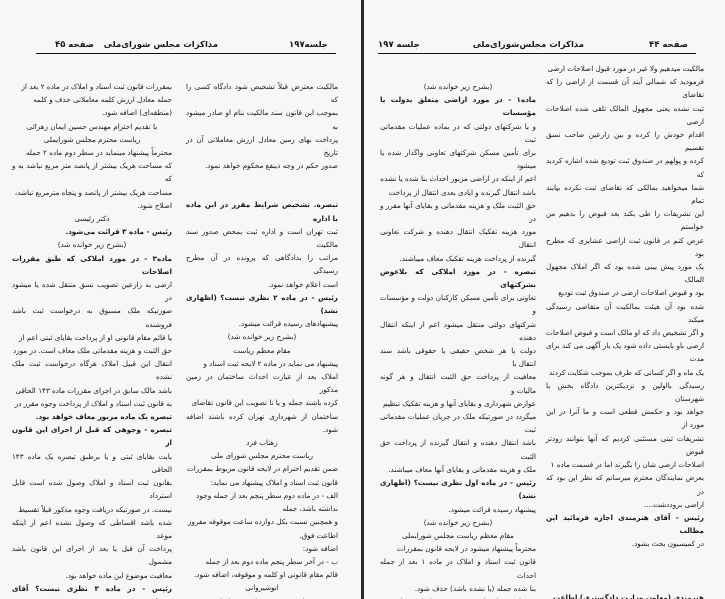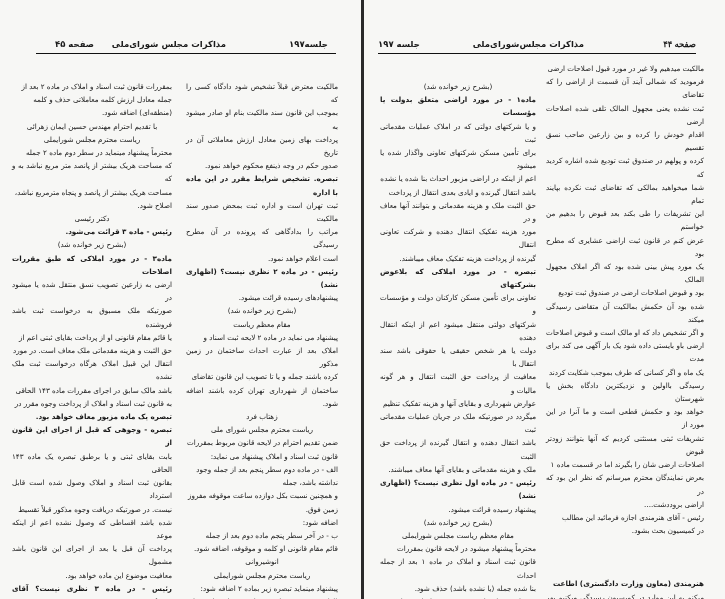--- a/index.html
+++ b/index.html
@@ -16,48 +16,48 @@
   .center{text-align:center;}
 </style>
 </head>
 <body>
 
 <div class="spread">
 
   <div class="page left">
     <div class="header" style="left:36px;width:300px;">
       <span style="right:8px;">جلسه۱۹۷</span>
-      <span style="right:110px;text-align:right;">مذاکرات مجلس شورای‌ملی</span>
+      <span style="right:118px;text-align:right;">مذاکرات مجلس شورای‌ملی</span>
       <span style="left:0;margin-left:19px;">صفحه ۴۵</span>
     </div>
     <div class="col" id="lp-right" style="left:186px;width:152px;top:80px;">
         <p>مالکیت معترض قبلاً تشخیص شود دادگاه کسی را که</p>
         <p>بموجب این قانون سند مالکیت بنام او صادر میشود به</p>
         <p>پرداخت بهای زمین معادل ارزش معاملاتی آن در تاریخ</p>
         <p>صدور حکم در وجه ذینفع محکوم خواهد نمود.</p>
-        <p style="font-weight: 600;">تبصره. تشخیص شرایط مقرر در این ماده با اداره</p>
+        <p style="font-weight: 600; margin-top: 26px;">تبصره. تشخیص شرایط مقرر در این ماده با اداره</p>
         <p>ثبت تهران است و اداره ثبت بمحض صدور سند مالکیت</p>
         <p>مراتب را بدادگاهی که پرونده در آن مطرح رسیدگی</p>
         <p>است اعلام خواهد نمود.</p>
         <p style="font-weight: 600;">رئیس - در ماده ۲ نظری نیست؟ (اظهاری نشد)</p>
         <p>پیشنهادهای رسیده قرائت میشود.</p>
         <p class="center">(بشرح زیر خوانده شد)</p>
         <p class="center">مقام معظم ریاست</p>
         <p>پیشنهاد می نماید در ماده ۲ لایحه ثبت اسناد و</p>
         <p>املاک بعد از عبارت احداث ساختمان در زمین مذکور</p>
         <p>کرده باشند جمله و یا تا تصویب این قانون تقاضای</p>
         <p>ساختمان از شهرداری تهران کرده باشند اضافه شود.</p>
         <p class="center">زهتاب فرد</p>
         <p class="center">ریاست محترم مجلس شورای ملی</p>
         <p>ضمن تقدیم احترام در لایحه قانون مربوط بمقررات</p>
         <p>قانون ثبت اسناد و املاک پیشنهاد می نماید:</p>
         <p>الف - در ماده دوم سطر پنجم بعد از جمله وجود</p>
         <p>نداشته باشد، جمله</p>
         <p>و همچنین نسبت بکل دوازده ساعت موقوفه مفروز</p>
-        <p>زمین فوق.</p>
+        <p>اطاعت فوق.</p>
         <p>اضافه شود:</p>
         <p>ب - در آخر سطر پنجم ماده دوم بعد از جمله</p>
         <p>قائم مقام قانونی او کلمه و موقوفه، اضافه شود.</p>
         <p class="center">انوشیروانی</p>
         <p class="center">ریاست محترم مجلس شورایملی</p>
         <p>پیشنهاد مینماید تبصره زیر بماده ۲ اضافه شود:</p>
         <p>(اراضی موقوفه از شمول مقررات این ماده مستثنی</p>
       </div>
     <div class="col" id="lp-left" style="left:12px;width:160px;top:80px;">
         <p>بمقررات قانون ثبت اسناد و املاک در ماده ۲ بعد از</p>
@@ -89,59 +89,59 @@
         <p>پرداخت آن قبل یا بعد از اجرای این قانون باشد مشمول</p>
         <p>معافیت موضوع این ماده خواهد بود.</p>
         <p style="font-weight: 600;">رئیس - در ماده ۳ نظری نیست؟ آقای فرهادپور</p>
       </div>
   </div>
 
   <div class="gutter"></div>
 
   <div class="page right">
     <div class="header" style="left:14px;width:318px;">
-      <span style="right:0;font-family:Liberation Serif, serif;">صفحه ۴۴</span>
+      <span style="right:8px;">صفحه ۴۴</span>
       <span style="right:112px;">مذاکرات مجلس‌شورای‌ملی</span>
       <span style="left:0;">جلسه ۱۹۷</span>
     </div>
     <div class="col" id="rp-right" style="left:182px;width:158px;top:62px;">
         <p>مالکیت میدهیم ولا غیر در مورد قبول اصلاحات ارضی</p>
         <p>فرمودید که شمالی آیند آن قسمت از اراضی را که تقاضای</p>
         <p>ثبت نشده یعنی مجهول المالک تلقی شده اصلاحات ارضی</p>
         <p>اقدام خودش را کرده و بین زارعین صاحب نسق تقسیم</p>
         <p>کرده و پولهم در صندوق ثبت تودیع شده اشاره کردید که</p>
         <p>شما میخواهید بمالکی که تقاضای ثبت نکرده بپایند تمام</p>
         <p>این تشریفات را طی بکند بعد قبوض را بدهیم من خواستم</p>
         <p>عرض کنم در قانون ثبت اراضی عشایری که مطرح بود</p>
         <p>یک مورد پیش بینی شده بود که اگر املاک مجهول المالک</p>
         <p>بود و قبوض اصلاحات ارضی در صندوق ثبت تودیع</p>
-        <p>شده بود آن حکمش بمالکیت آن متقاضی رسیدگی میکند</p>
+        <p>شده بود آن هیئت بمالکیت آن متقاضی رسیدگی میکند</p>
         <p>و اگر تشخیص داد که او مالک است و قبوض اصلاحات</p>
         <p>ارضی باو بایستی داده شود یک بار آگهی می کند برای مدت</p>
         <p>یک ماه و اگر کسانی که طرف بموجب شکایت کردند</p>
         <p>رسیدگی بااولین و نزدیکترین دادگاه بخش یا شهرستان</p>
         <p>خواهد بود و حکمش قطعی است و ما آنرا در این مورد از</p>
         <p>تشریفات ثبتی مستثنی کردیم که آنها بتوانند زودتر قبوض</p>
         <p>اصلاحات ارضی شان را بگیرند اما در قسمت ماده ۱</p>
         <p>بعرض نمایندگان محترم میرسانم که نظر این بود که در</p>
         <p>اراضی بروددشت....</p>
-        <p style="font-weight: 400;">رئیس - آقای هنرمندی اجازه فرمائید این مطالب</p>
+        <p style="font-weight: 700;">رئیس - آقای هنرمندی اجازه فرمائید این مطالب</p>
         <p>در کمیسیون بحث بشود.</p>
         <p style="font-weight: 600; margin-top: 40px;">هنرمندی (معاون وزارت دادگستری) اطاعت</p>
         <p>میکنم به این موارد در کمیسیون رسیدگی میکنیم بهر حال بنده</p>
         <p>فکر میکنم نظر جنابعالی تأمین شده است و در شور دوم</p>
       </div>
     <div class="col" id="rp-left" style="left:16px;width:156px;top:80px;">
         <p class="center">(بشرح زیر خوانده شد)</p>
         <p style="font-weight: 600;">ماده۱ - در مورد اراضی متعلق بدولت یا مؤسسات</p>
-        <p>و یا شرکتهای دولتی که در املاک عملیات مقدماتی ثبت</p>
+        <p>و یا شرکتهای دولتی که در بماده عملیات مقدماتی ثبت</p>
         <p>برای تأمین مسکن شرکتهای تعاونی واگذار شده یا میشود</p>
         <p>اعم از اینکه در اراضی مزبور احداث بنا شده یا نشده</p>
         <p>باشد انتقال گیرنده و ایادی بعدی انتقال از پرداخت</p>
-        <p>حق الثبت ملک و هزینه مقدماتی و بتوانند آنها معاف و در</p>
+        <p>حق الثبت ملک و هزینه مقدماتی و بقایای آنها مقرر و در</p>
         <p>مورد هزینه تفکیک انتقال دهنده و شرکت تعاونی انتقال</p>
         <p>گیرنده از پرداخت هزینه تفکیک معاف میباشند.</p>
         <p style="font-weight: 600;">تبصره - در مورد املاکی که بلاعوض بشرکتهای</p>
         <p>تعاونی برای تأمین مسکن کارکنان دولت و مؤسسات و</p>
         <p>شرکتهای دولتی منتقل میشود اعم از اینکه انتقال دهنده</p>
         <p>دولت یا هر شخص حقیقی یا حقوقی باشد سند انتقال با</p>
         <p>معافیت از پرداخت حق الثبت انتقال و هر گونه مالیات و</p>
         <p>عوارض شهرداری و بقایای آنها و هزینه تفکیک تنظیم</p>
         <p>میگردد در صورتیکه ملک در جریان عملیات مقدماتی ثبت</p>
         <p>باشد انتقال دهنده و انتقال گیرنده از پرداخت حق الثبت</p>

